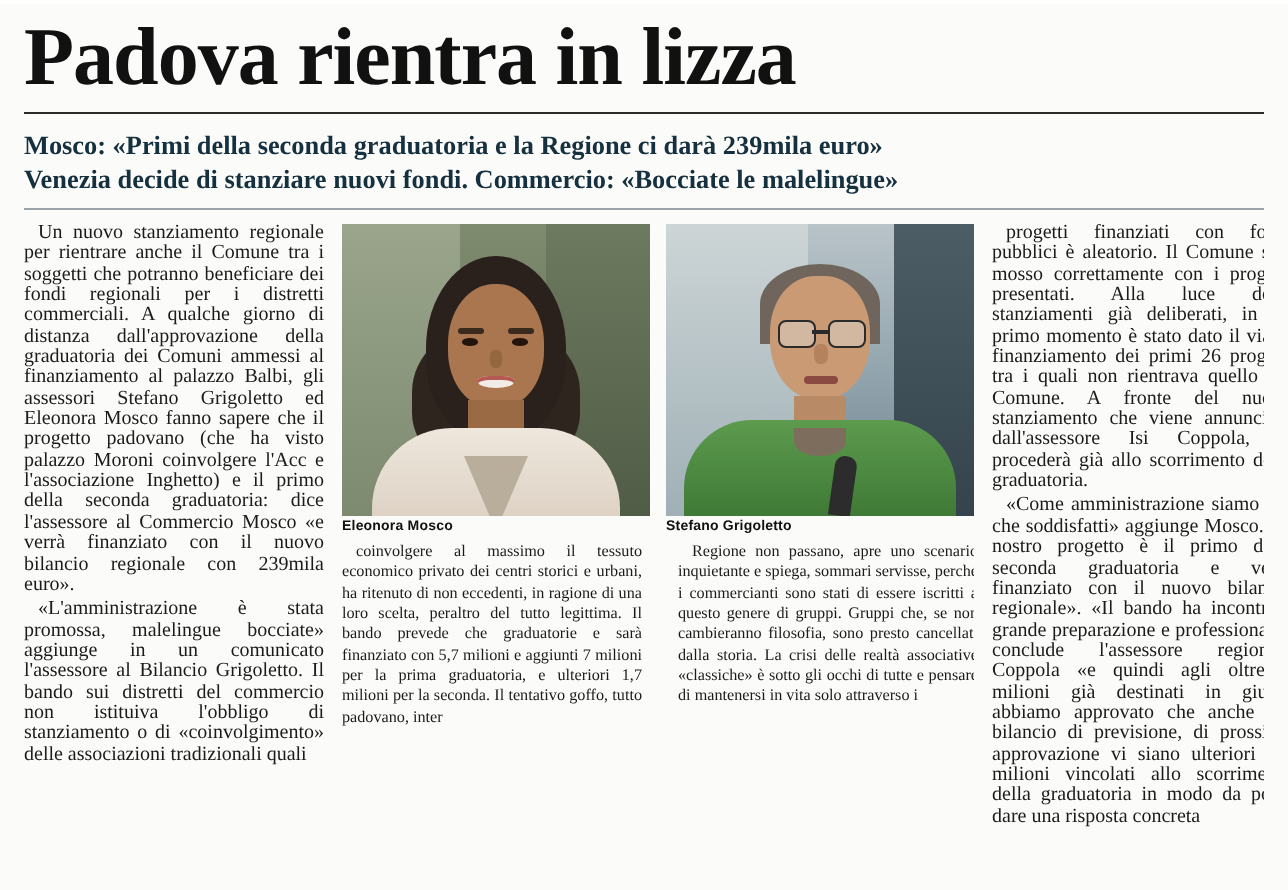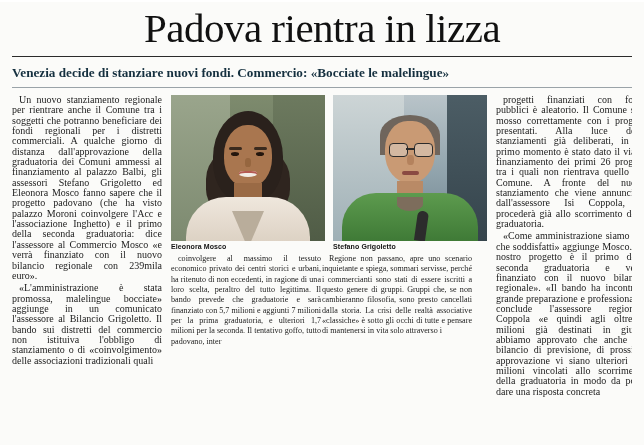--- a/index.html
+++ b/index.html
@@ -17,29 +17,28 @@
   .page {
     position: relative;
     width: 644px;
     height: 445px;
     background: #fbfbf9;
     box-sizing: border-box;
     padding: 0 12px;
   }
   .headline {
     font-family: "Liberation Serif", serif;
-    font-weight: normal;
+    font-weight: bold;
     font-size: 41px;
     line-height: 44px;
     letter-spacing: -0.5px;
     color: #111111;
     margin: 2px 0 0 0;
     padding-top: 4px;
     white-space: nowrap;
-    text-align: center;
   }
   .rule {
     border: none;
     border-top: 1px solid #2b2b2b;
     margin: 6px 0 7px 0;
   }
   .subdeck {
     font-family: "Liberation Serif", serif;
     font-weight: bold;
     font-size: 13.2px;
@@ -103,21 +102,21 @@
   .caption {
     font-family: "Liberation Sans", sans-serif;
     font-weight: bold;
     font-size: 7px;
     color: #111;
     padding: 2px 0 3px 0;
     letter-spacing: 0.1px;
   }
   .mid-text {
     display: flex;
-    gap: 1px;
+    gap: 18px;
     margin-top: 1px;
   }
   .mid-col {
     width: 150px;
     flex: 0 0 150px;
     font-size: 8.1px;
     line-height: 10.35px;
     text-align: justify;
     color: #1b1b1b;
     overflow: hidden;
@@ -260,20 +259,21 @@
 </style>
 </head>
 <body>
 
 <div class="page">
 
   <h1 class="headline">Padova rientra in lizza</h1>
   <hr class="rule">
 
   <div class="subdeck">
+    <div>Mosco: «Primi della seconda graduatoria e la Regione ci darà 239mila euro»</div>
     <div>Venezia decide di stanziare nuovi fondi. Commercio: «Bocciate le malelingue»</div>
   </div>
   <hr class="rule2">
 
   <div class="columns">
 
     <div class="col">
       <p class="first">Un nuovo stanziamento regionale per rientrare anche il Comune tra i soggetti che potranno beneficiare dei fondi regionali per i distretti commerciali. A qualche giorno di distanza dall'approvazione della graduatoria dei Comuni ammessi al finanziamento al palazzo Balbi, gli assessori Stefano Grigoletto ed Eleonora Mosco fanno sapere che il progetto padovano (che ha visto palazzo Moroni coinvolgere l'Acc e l'associazione Inghetto) e il primo della seconda graduatoria: dice l'assessore al Commercio Mosco «e verrà finanziato con il nuovo bilancio regionale con 239mila euro».</p>
       <p>«L'amministrazione è stata promossa, malelingue bocciate» aggiunge in un comunicato l'assessore al Bilancio Grigoletto. Il bando sui distretti del commercio non istituiva l'obbligo di stanziamento o di «coinvolgimento» delle associazioni tradizionali quali</p>
     </div>

